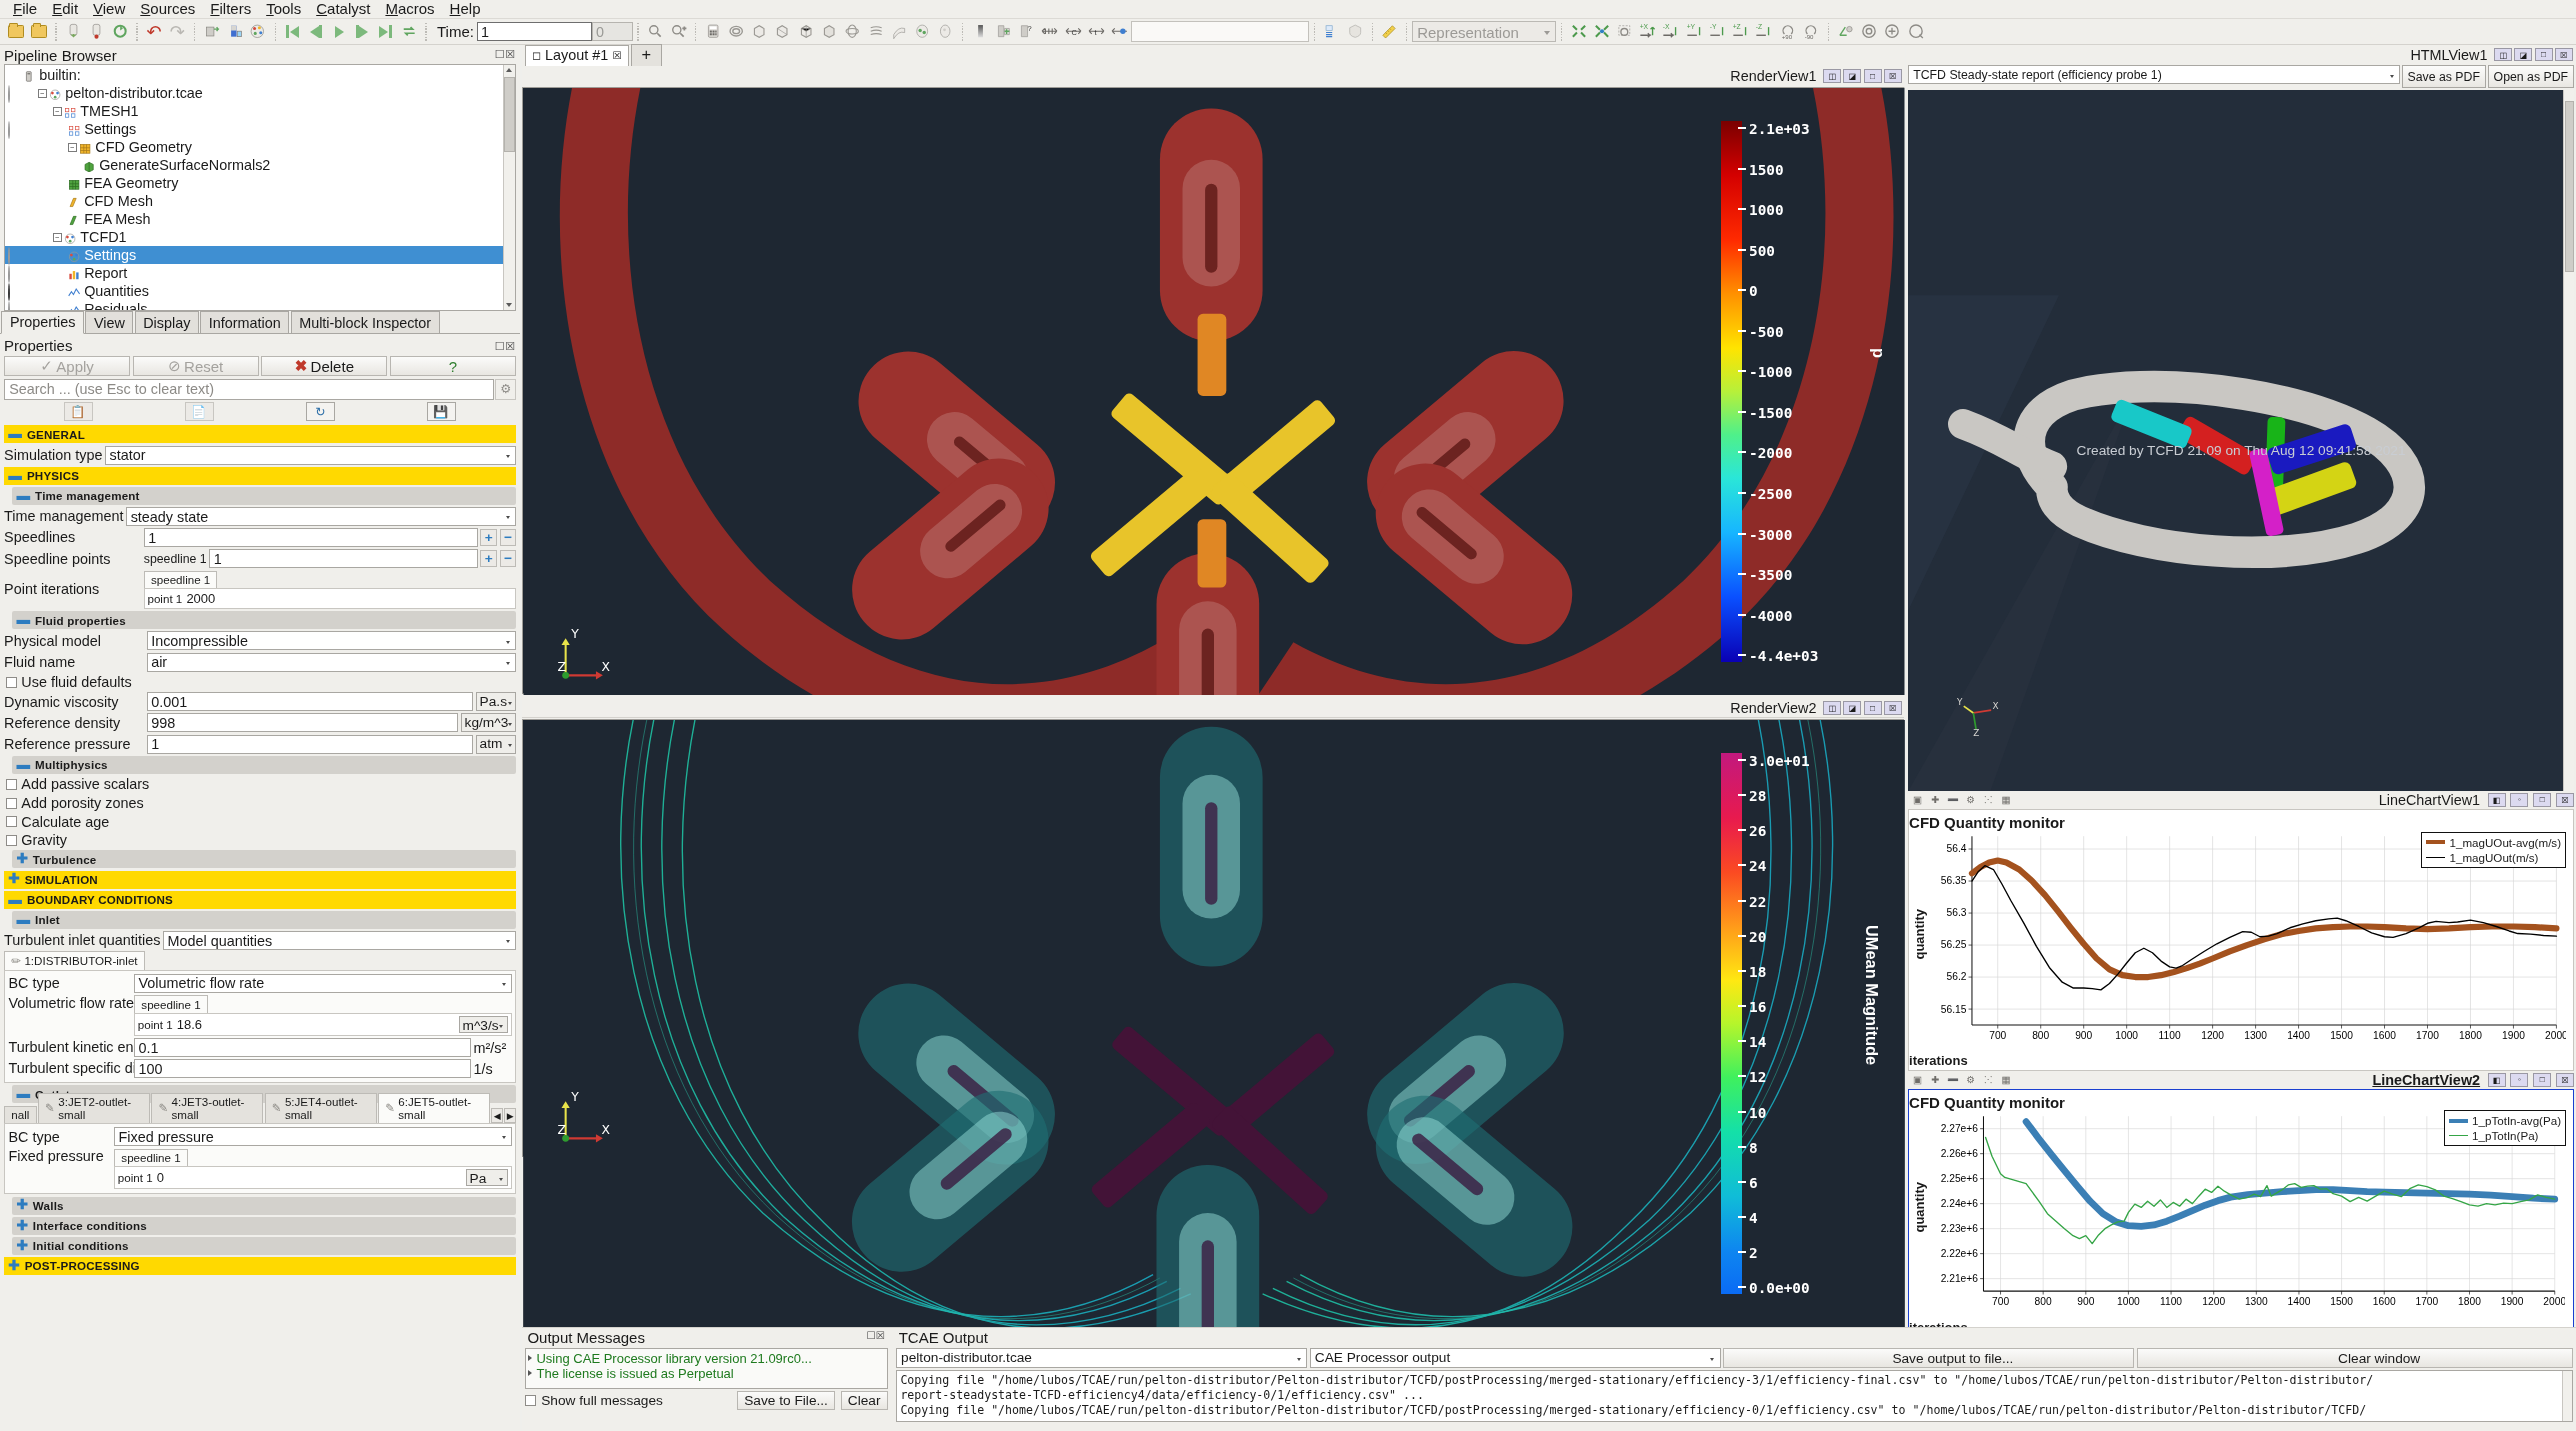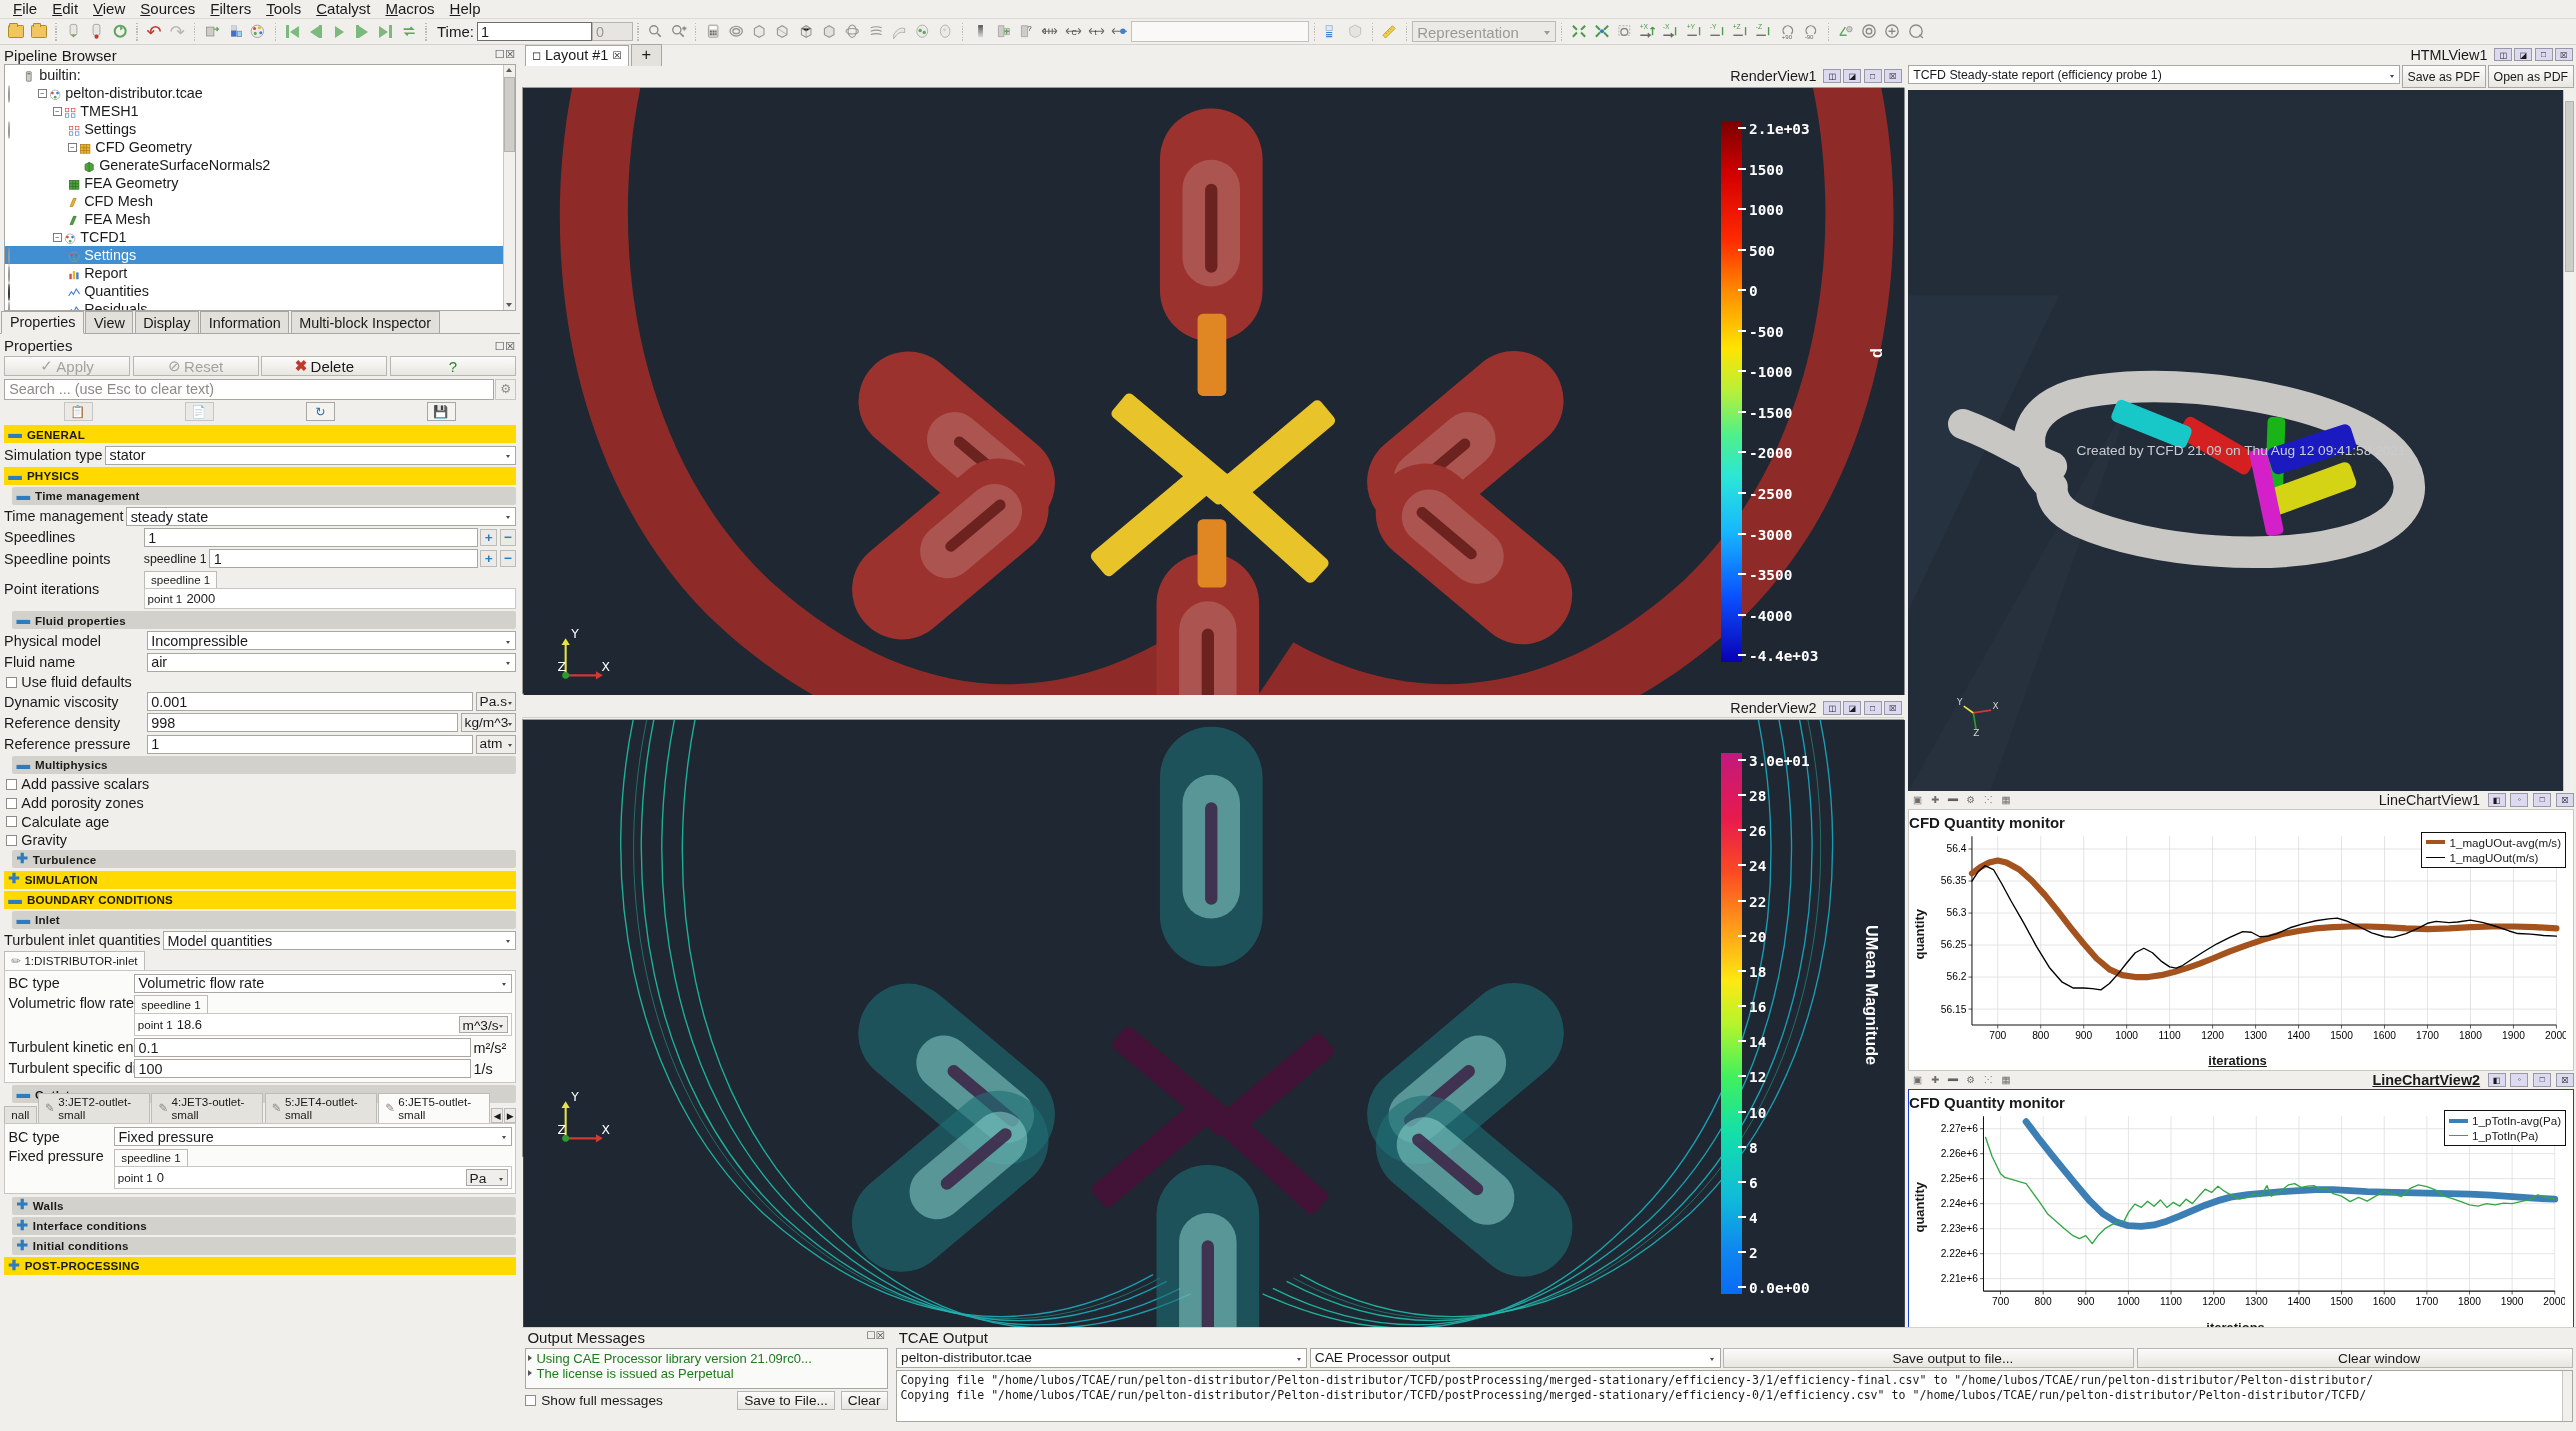--- a/index.html
+++ b/index.html
@@ -164,21 +164,21 @@
   .report { position:relative; background:#232d3a; overflow:hidden; }
   .rep-title{color:#fff;text-align:center;font-size:27px;line-height:33px;font-weight:400;}
   .rep-sub{color:#c9cdd3;text-align:center;font-size:13.7px;}
 
   .chart-tb { height:18px; display:flex; align-items:center; gap:2.7px; padding-left:4.1px; font-size:14.4px;}
   .ct-ic{width:15px;height:15px;display:flex;align-items:center;justify-content:center;font-size:9.6px;color:#6f6d69;}
   .chart-area { background:#fff; position:relative; }
   .chart-title{ text-align:left; font-weight:bold; font-size:15px; }
   .chart-ylabel{ position:absolute; writing-mode:vertical-rl; transform:rotate(180deg);
                  font-weight:bold; font-size:13px; }
-  .chart-xlabel{ text-align:center; font-weight:bold; font-size:13px;text-decoration:underline; }
+  .chart-xlabel{ text-align:left; font-weight:bold; font-size:13px; }
   .legend { position:absolute; border:0.7px solid #111; background:#fff; padding:2.1px 4.1px;
             font-size:11.6px; line-height:15px; }
   .legend .lr{display:flex;align-items:center;gap:4.1px;white-space:nowrap;}
   .legend .sw{width:19px;height:0;border-top-style:solid;}
 
   
   .bottom { position:absolute; left:522px; top:1327px; width:2054px; height:104px; background:#f0efeb;
             border-top:0.7px solid #d4d2cd;}
   .om-title{font-size:15px;padding:1.4px 2.7px;}
   .om-list{ border:0.7px solid #a9a7a2; background:#fafaf8; height:41px; font-size:13px; padding:2.1px 2.7px;}
@@ -1555,19 +1555,20 @@
         <span>TCAE Output</span>
       </div>
       <div style="display:flex;gap:2.7px;">
         <div class="tcae-combo" style="width:411px;">pelton-distributor.tcae</div>
         <div class="tcae-combo" style="width:411px;">CAE Processor output</div>
         <div class="tcae-btn" style="width:411px;">Save output to file...</div>
         <div class="tcae-btn" style="flex:1;">Clear window</div>
       </div>
       <div class="tcae-out" style="height:52px;margin-top:2.1px;position:relative;" id="tcae-lines">
         <div>Copying file "/home/lubos/TCAE/run/pelton-distributor/Pelton-distributor/TCFD/postProcessing/merged-stationary/efficiency-3/1/efficiency-final.csv" to "/home/lubos/TCAE/run/pelton-distributor/Pelton-distributor/</div>
+          <div>report-steadystate-TCFD-efficiency4/data/efficiency-0/1/efficiency.csv" ...</div>
           <div>Copying file "/home/lubos/TCAE/run/pelton-distributor/Pelton-distributor/TCFD/postProcessing/merged-stationary/efficiency-0/1/efficiency.csv" to "/home/lubos/TCAE/run/pelton-distributor/Pelton-distributor/TCFD/</div>
           <div style="position:absolute;right:0;top:0;width:10.3px;height:100%;background:#f1f0ec;border-left:0.7px solid #c8c6c1;"></div>
       </div>
     </div>
   </div>
 </div>
 
 
 </body></html>

